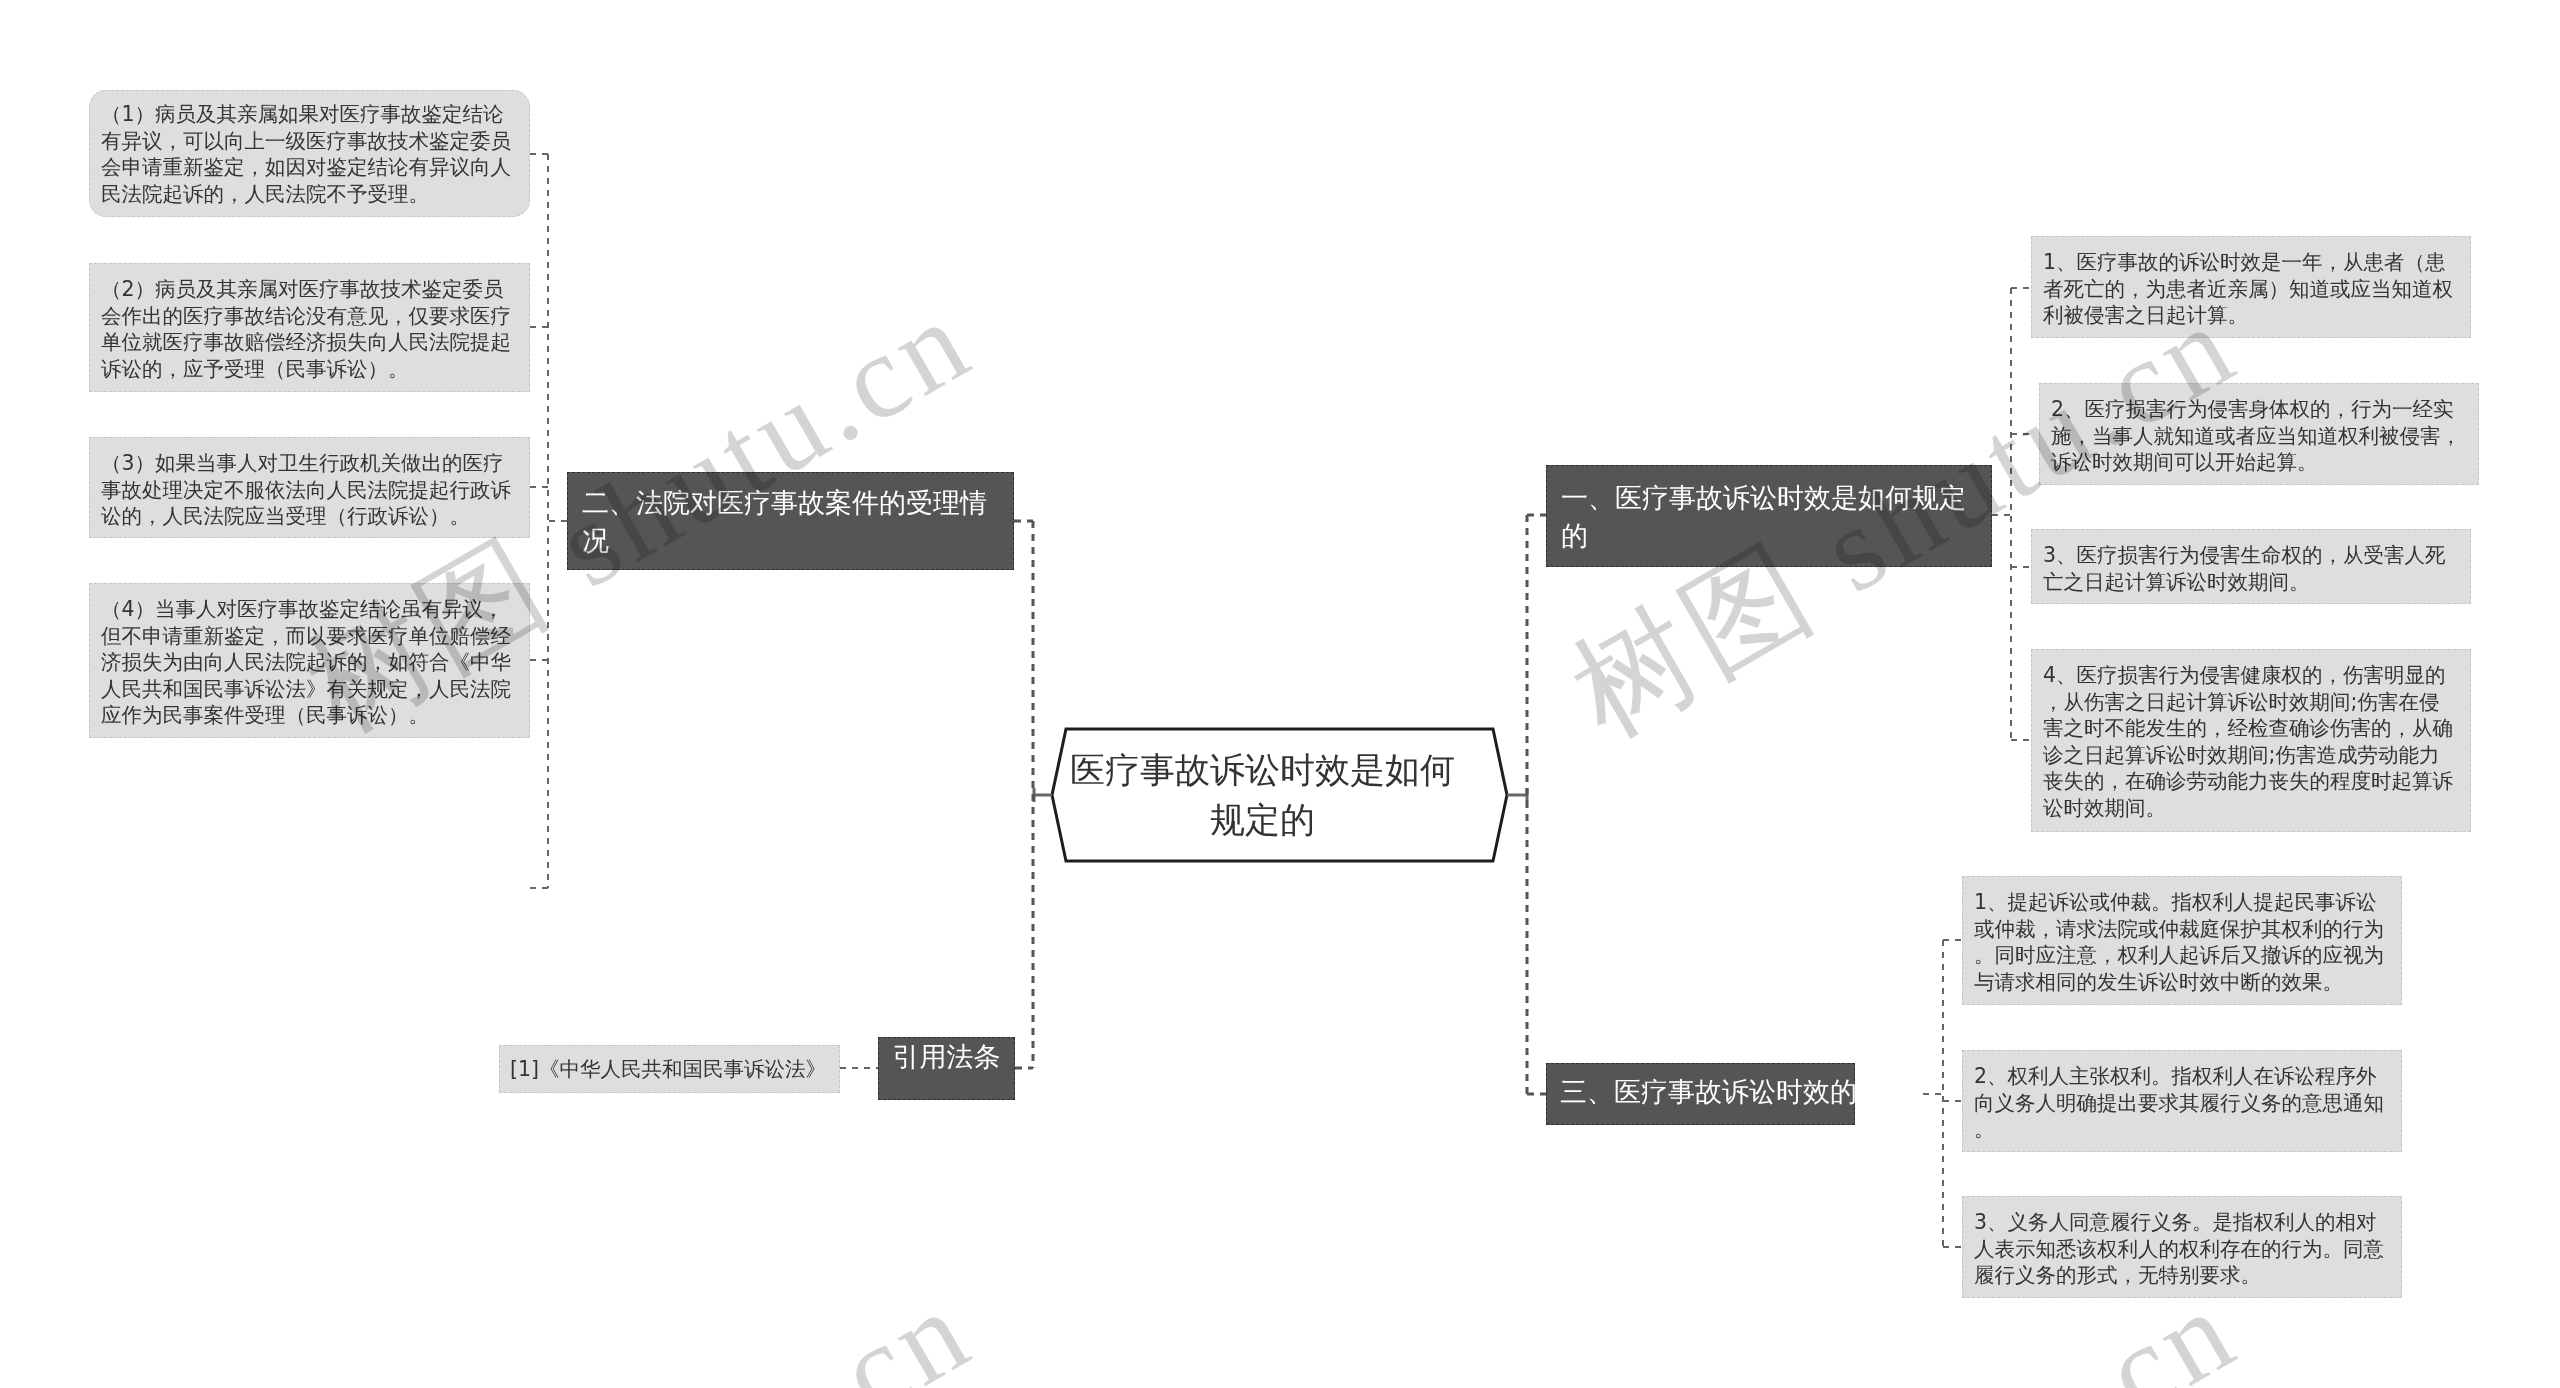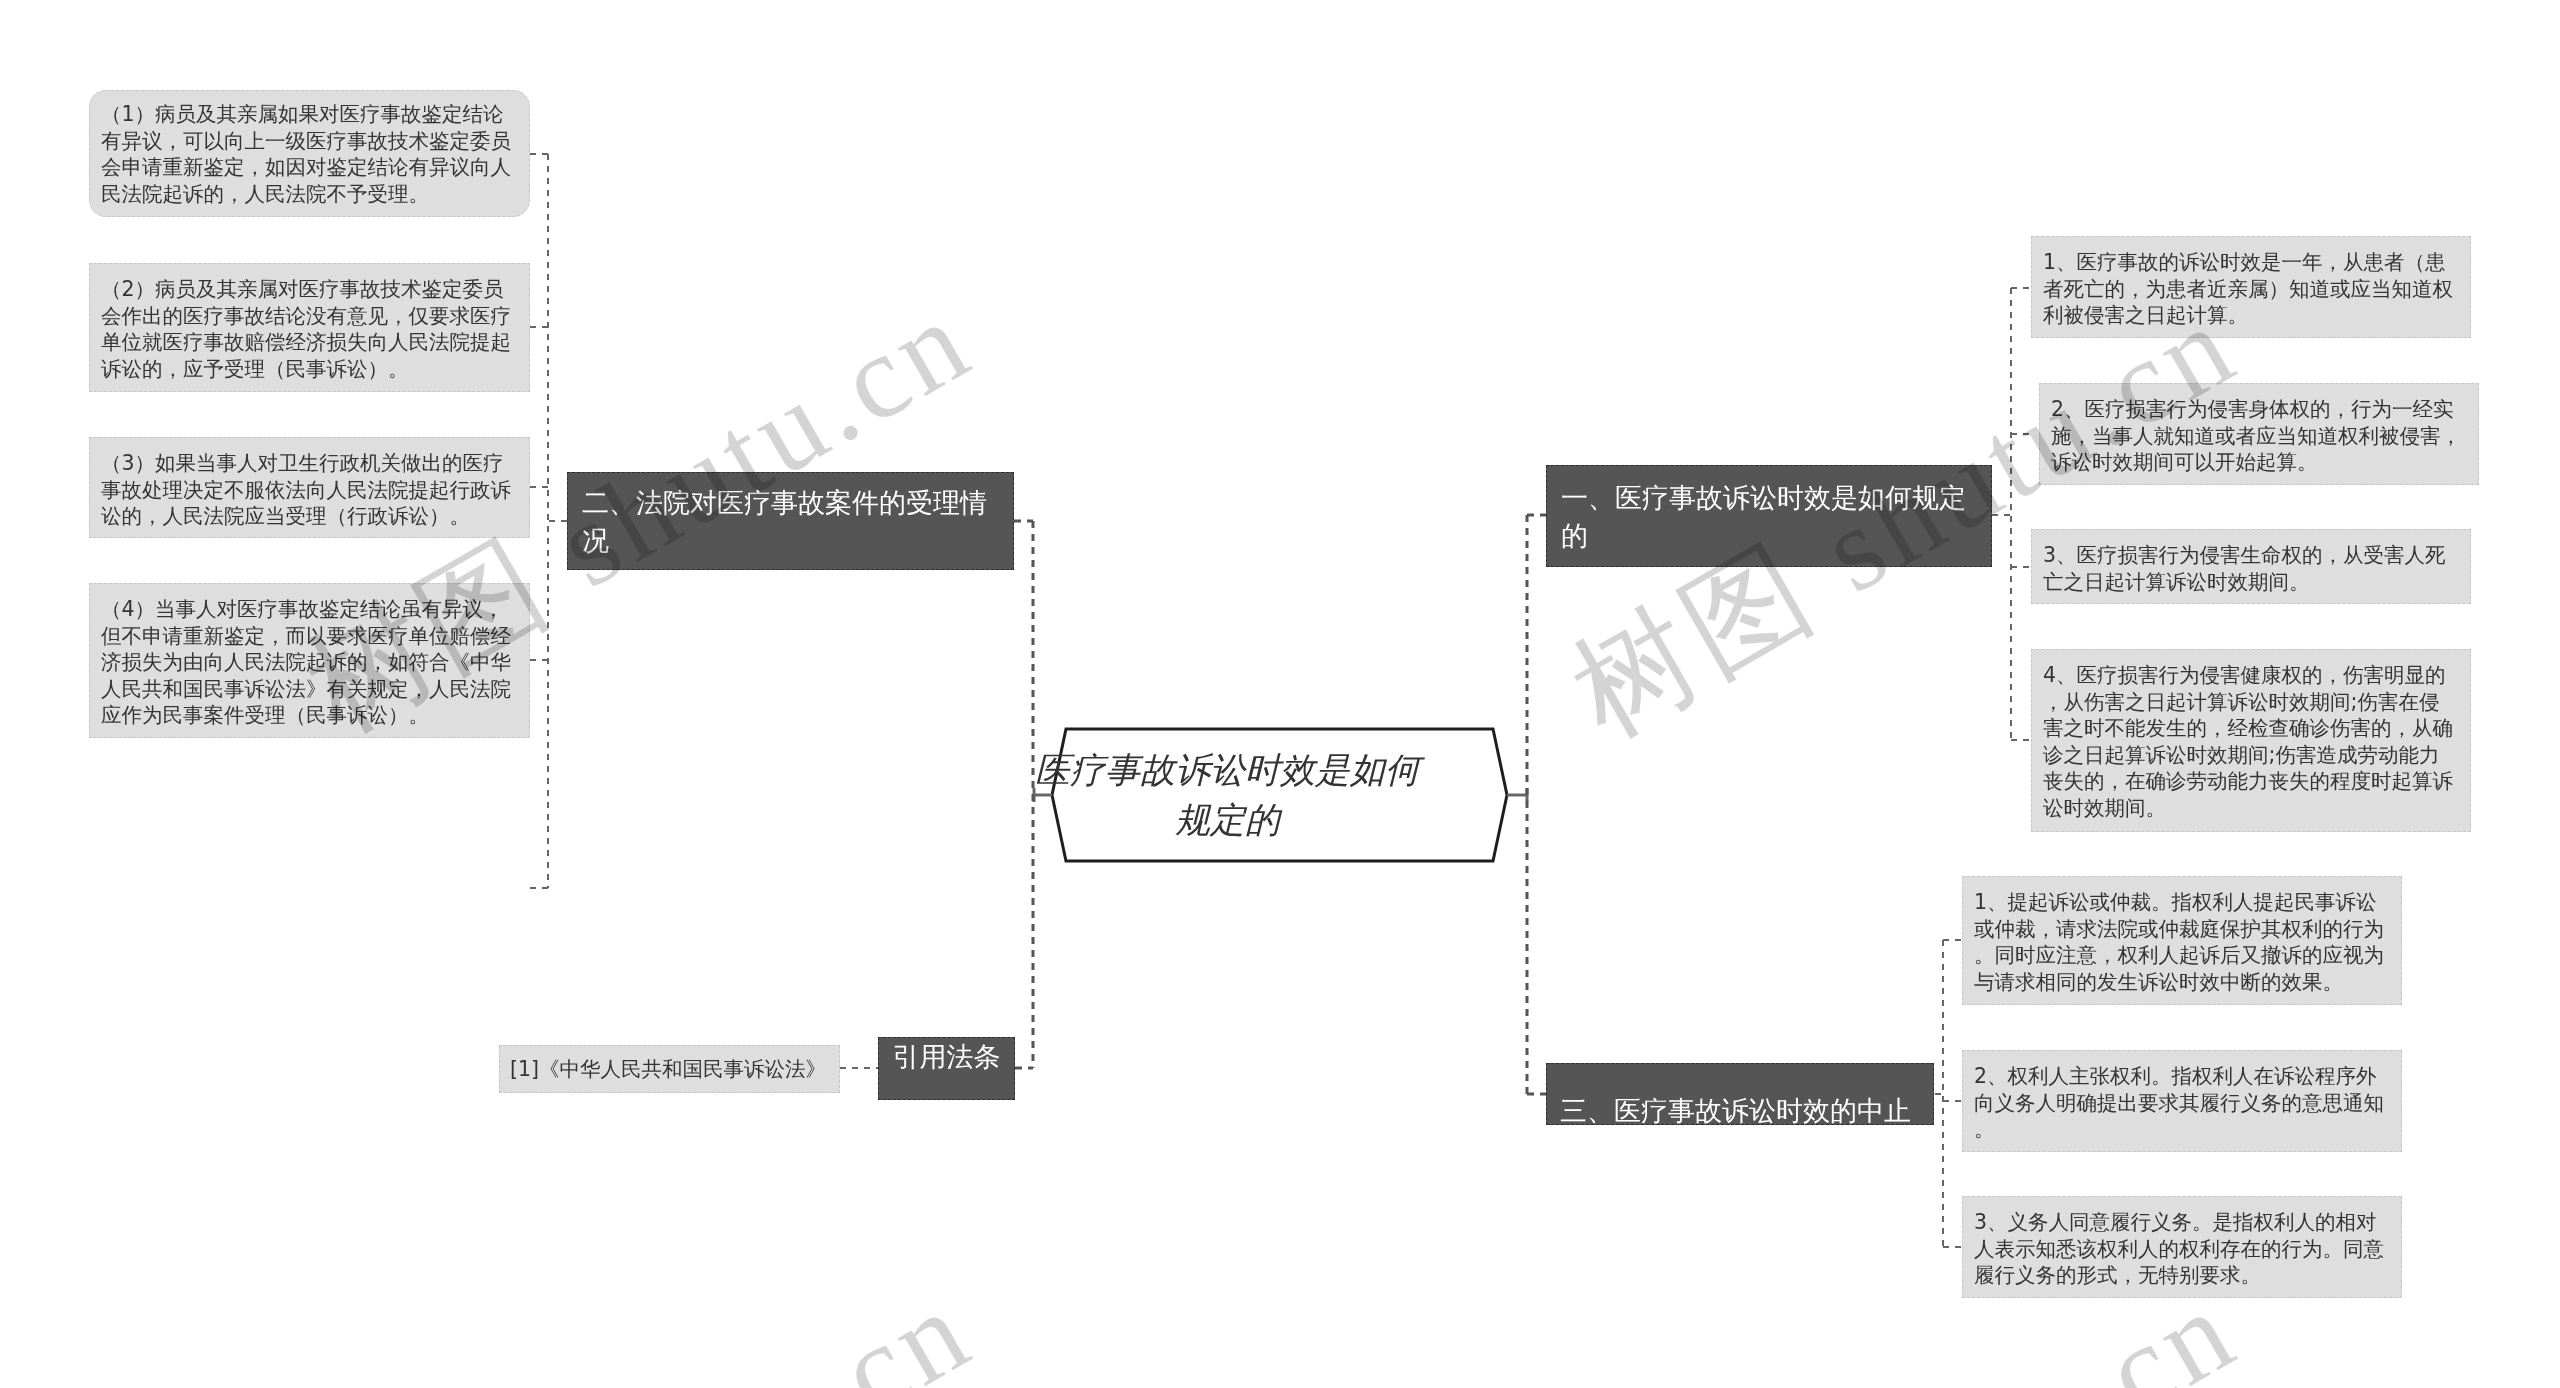--- a/index.html
+++ b/index.html
@@ -19,22 +19,22 @@
   .hex{fill:#fff;stroke:#1e1e1e;stroke-width:3;}
 
   .leaf{position:absolute;box-sizing:border-box;background:var(--leaf-bg);
         border:1px dashed #c6c6c6;color:var(--text);font-size:20.5px;line-height:26.5px;
         padding:12px 10px 0 11px;white-space:nowrap;overflow:visible;}
   .leaf .ln{display:block;}
   .topic{position:absolute;box-sizing:border-box;background:var(--topic-bg);
          border:1px dashed #2f2f2f;color:#fff;font-size:27px;line-height:38px;
          padding:12px 14px 0 14px;white-space:nowrap;}
   .topic .ln{display:block;}
-  .center-text{position:absolute;left:1014px;top:745px;width:427px;text-align:center;
-               font-size:35px;line-height:50px;color:var(--text);white-space:nowrap;font-style:italic;}
+  .center-text{position:absolute;left:1049px;top:745px;width:427px;text-align:center;
+               font-size:35px;line-height:50px;color:var(--text);white-space:nowrap;}
   .center-text .ln{display:block;}
   .cite{padding:10px 8px 0 10px;}
   .ref-topic{text-align:center;padding:0 0 0 0;}
 
   .watermark{position:absolute;font-family:"Liberation Serif","DejaVu Serif",serif;
              font-size:120px;letter-spacing:6px;color:rgba(0,0,0,0.17);white-space:nowrap;
              transform:translate(-50%,-50%) rotate(-30deg);pointer-events:none;}
 </style>
 </head>
 <body>
@@ -152,21 +152,21 @@
 
   <div class="leaf" style="left:2031px;top:649px;width:440px;height:183px;">
     <span class="ln">4、医疗损害行为侵害健康权的，伤害明显的</span>
     <span class="ln">，从伤害之日起计算诉讼时效期间;伤害在侵</span>
     <span class="ln">害之时不能发生的，经检查确诊伤害的，从确</span>
     <span class="ln">诊之日起算诉讼时效期间;伤害造成劳动能力</span>
     <span class="ln">丧失的，在确诊劳动能力丧失的程度时起算诉</span>
     <span class="ln">讼时效期间。</span>
   </div>
 
-  <div class="topic" style="left:1546px;top:1063px;width:388px;height:62px;padding-top:28px;padding-left:13px;">
+  <div class="topic" style="left:1546px;top:1063px;width:309px;height:62px;padding-top:9px;padding-left:13px;">
     <span class="ln">三、医疗事故诉讼时效的中止</span>
   </div>
 
   <div class="leaf" style="left:1962px;top:876px;width:440px;height:129px;">
     <span class="ln">1、提起诉讼或仲裁。指权利人提起民事诉讼</span>
     <span class="ln">或仲裁，请求法院或仲裁庭保护其权利的行为</span>
     <span class="ln">。同时应注意，权利人起诉后又撤诉的应视为</span>
     <span class="ln">与请求相同的发生诉讼时效中断的效果。</span>
   </div>
 

